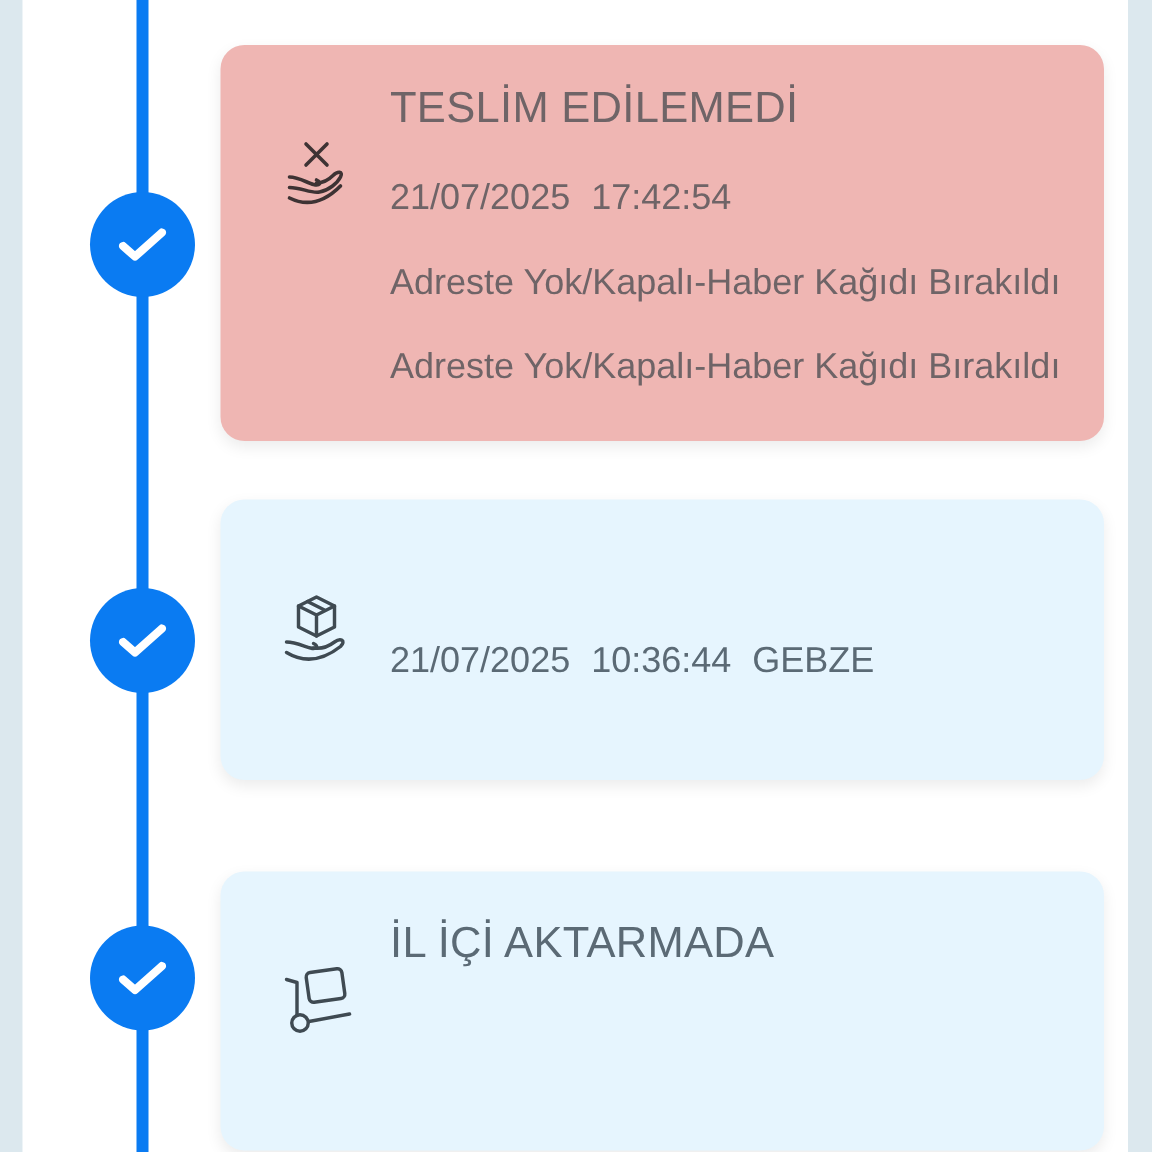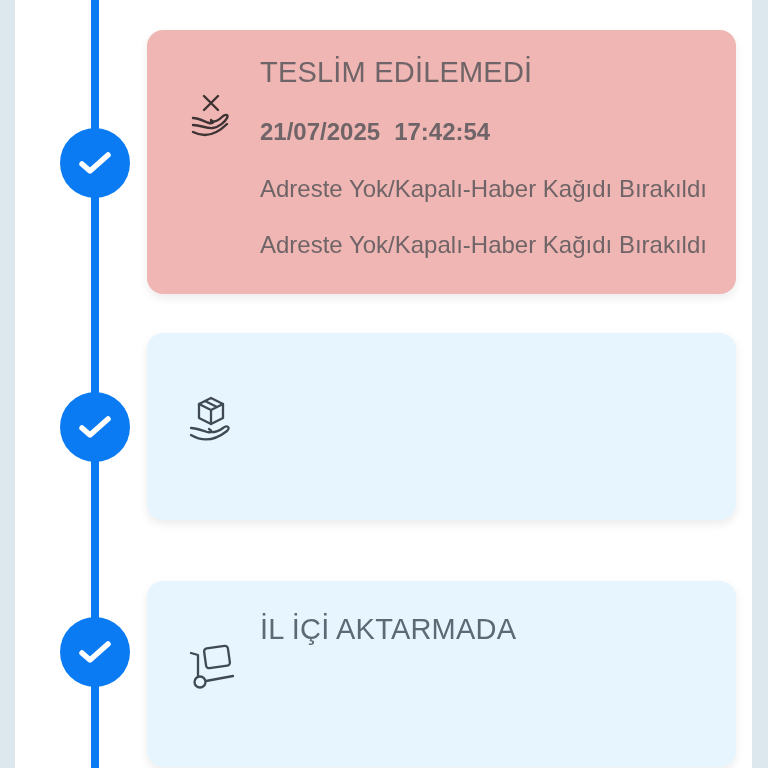--- a/index.html
+++ b/index.html
@@ -69,36 +69,39 @@
 <div class="card failed" style="top:30px; height:264px;">
   <svg class="card-icon" style="top:62px;" viewBox="0 0 52 52">
     <g fill="none" stroke="#3e3334" stroke-width="2.4" stroke-linecap="round" stroke-linejoin="round">
       <path d="M17 4 L31 18 M31 4 L17 18"></path>
       <path d="M6 26 C12 26 18 30 22 31 C26 32 28 30 24 28"></path>
       <path d="M6 33 C14 33 20 37 26 36 C32 35 38 30 40 26 C42 22 38 22 35 25 C32 28 28 30 24 30"></path>
       <path d="M6 40 C14 44 26 46 40 32"></path>
     </g>
   </svg>
   <div class="card-title" style="top:26px;">TESLİM EDİLEMEDİ</div>
-  <div class="card-line" style="top:88px;font-weight:bold;">
+  <div class="card-line" style="top:88px;">
     <span>21/07/2025</span><span class="sp"></span><span>17:42:54</span>
   </div>
   <div class="card-line" style="top:145px;">Adreste Yok/Kapalı-Haber Kağıdı Bırakıldı</div>
   <div class="card-line" style="top:201px;">Adreste Yok/Kapalı-Haber Kağıdı Bırakıldı</div>
 </div>
 
 <div class="card normal" style="top:333px; height:187px;">
   <svg class="card-icon" style="top:62px;" viewBox="0 0 52 52">
     <g fill="none" stroke="#3f4a52" stroke-width="2.3" stroke-linecap="round" stroke-linejoin="round">
       <path d="M24 3 L36 9 L36 23 L24 29 L12 23 L12 9 Z"></path>
       <path d="M12 9 L24 15 L36 9 M24 15 L24 29 M18 6 L30 12"></path>
       <path d="M4 33 C10 33 16 36 20 37 C24 38 26 36 22 34"></path>
       <path d="M4 40 C14 46 26 47 40 36 C44 32 40 30 36 33 C32 36 28 38 22 37"></path>
     </g>
   </svg>
+  <div class="card-line" style="top:94px;">
+    <span>21/07/2025</span><span class="sp"></span><span>10:36:44</span><span class="sp"></span><span>GEBZE</span>
+  </div>
 </div>
 
 <div class="card normal" style="top:581px; height:186px;">
   <svg class="card-icon" style="top:62px;" viewBox="0 0 52 52">
     <g fill="none" stroke="#3f4a52" stroke-width="2.3" stroke-linecap="round" stroke-linejoin="round">
       <path d="M4 10 L11 12 L11 34"></path>
       <rect x="18" y="4" width="24" height="20" rx="3" transform="rotate(-8 30 14)"></rect>
       <circle cx="13" cy="39" r="5.5"></circle>
       <path d="M19 38 L46 33"></path>
     </g>

